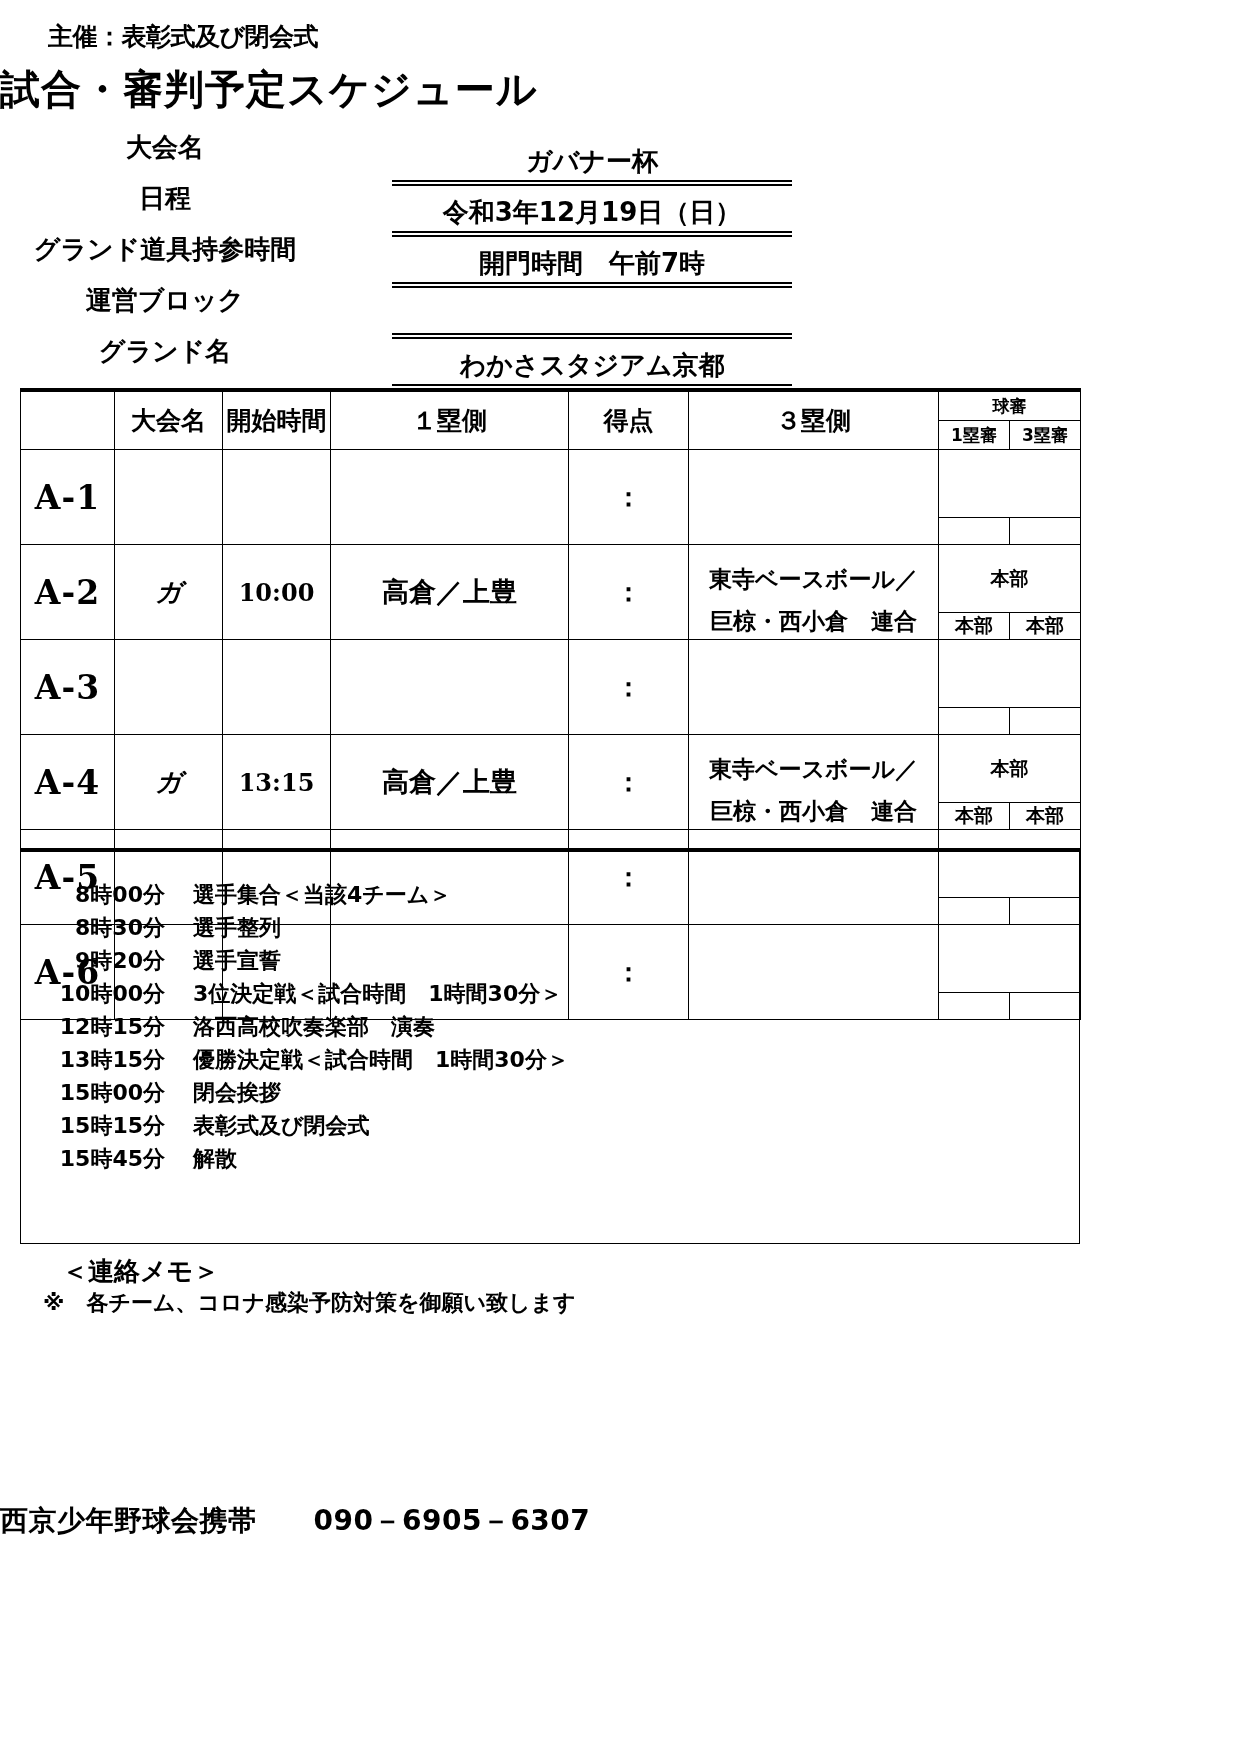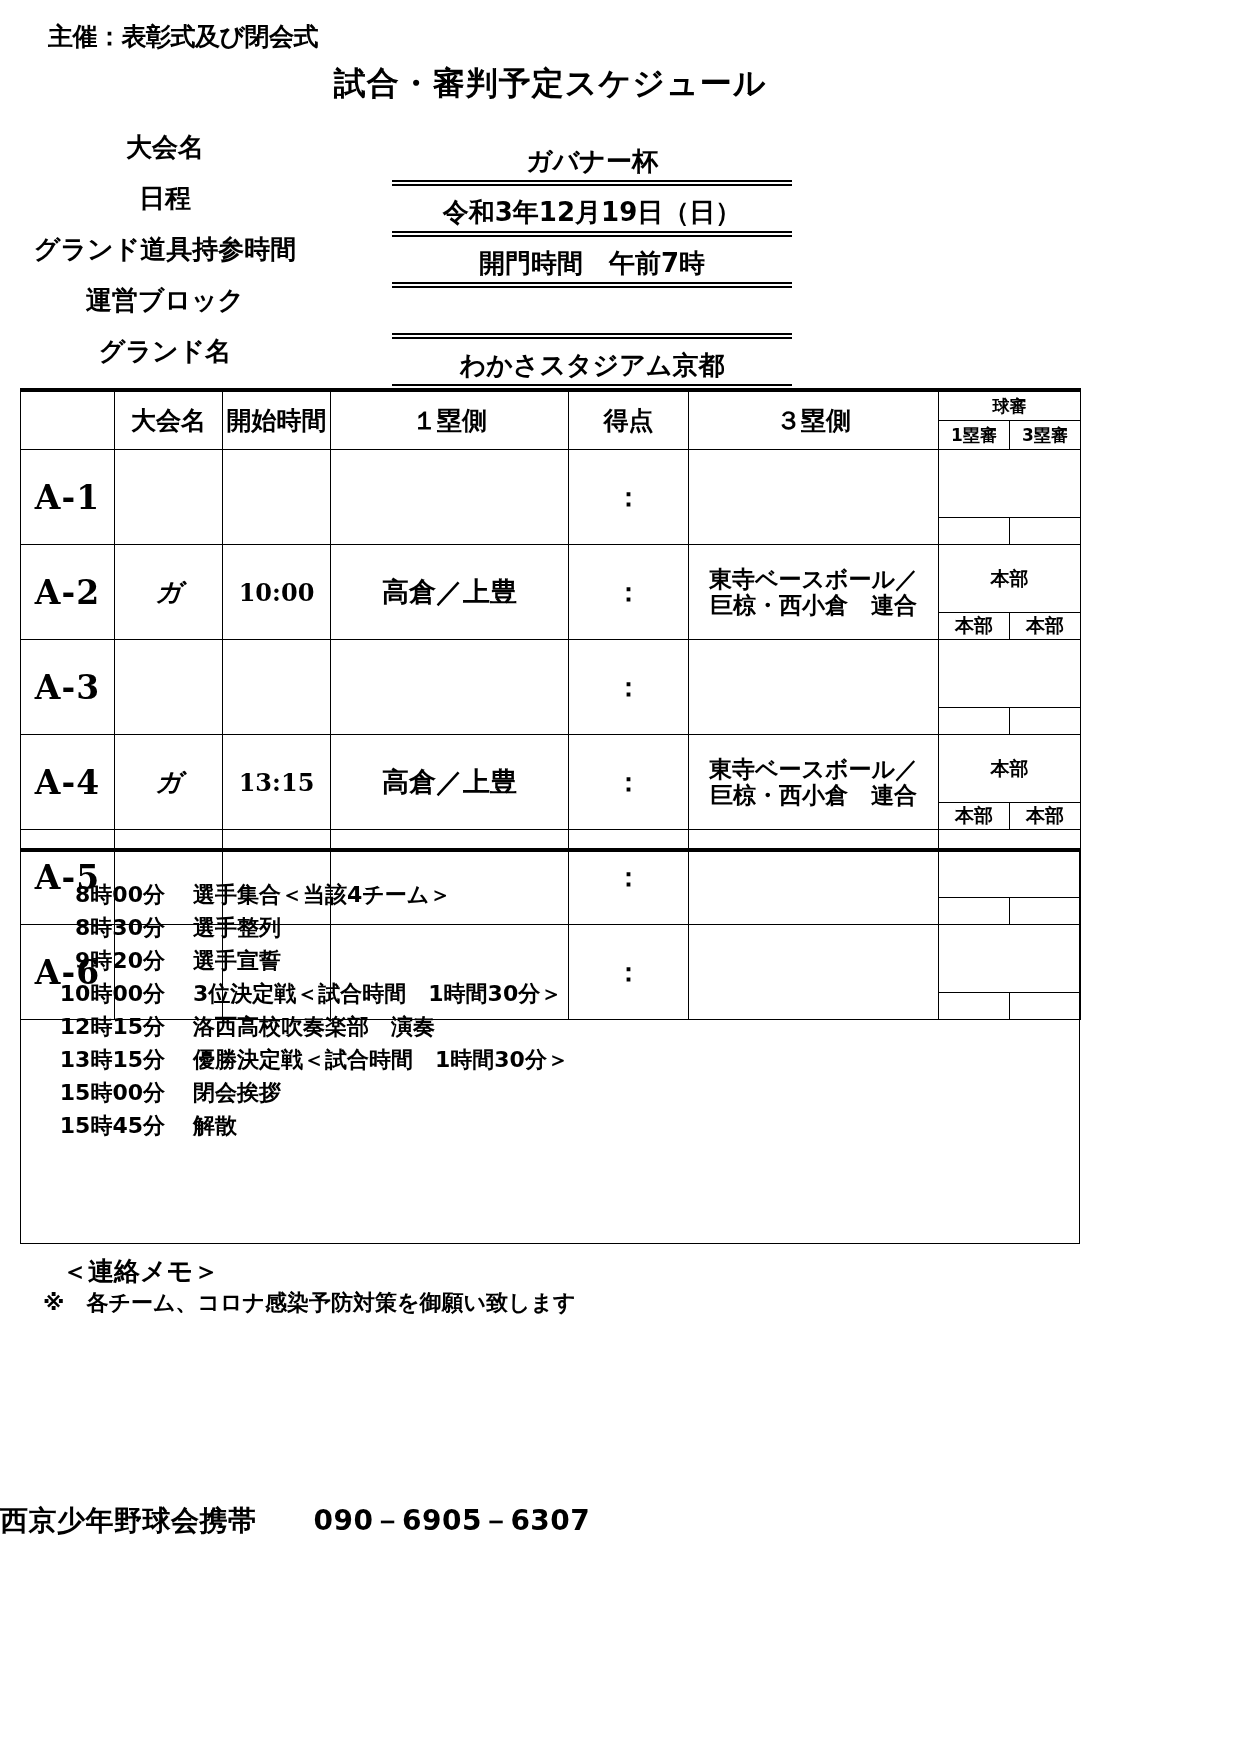--- a/index.html
+++ b/index.html
@@ -13,22 +13,21 @@
 
   
   .organizer{
     position:absolute;left:48px;top:20px;
     font-size:25px;font-weight:bold;letter-spacing:-0.5px;
   }
 
   
   .doc-title{
     position:absolute;left:0;top:62px;width:1100px;
-    text-align:center;
-    font-size:32px;font-weight:bold;letter-spacing:1px;
+    font-size:40px;font-weight:bold;letter-spacing:1px;
   }
 
   
   .fields{position:absolute;left:0;top:128px;width:1100px;}
   .field-row{
     position:relative;height:51px;
   }
   .field-label{
     position:absolute;left:0;width:330px;text-align:center;
     font-size:26px;font-weight:bold;letter-spacing:0px;
@@ -80,21 +79,21 @@
   .row-meet{font-size:26px;font-style:italic;}
   .row-time{font-size:24px;font-family:"DejaVu Serif","Liberation Serif",serif;}
   .row-team{font-size:27px;}
   .row-score{font-size:26px;}
   .row-third{font-size:23px;line-height:1.15;}
   .row-ump{font-size:19px;}
   .ump-top{height:26px;}
   .ump-bot{height:26px;}
   .game-row{height:68px;}
 
-  .third-two{display:block;}
+  .third-two{display:block;margin-top:16px;}
 
   
   .sched-box{
     position:absolute;left:20px;top:848px;
     width:1060px;height:396px;
     border:1.5px solid #000;
     border-top:4px solid #000;
     box-sizing:border-box;
   }
   .sched-list{
@@ -327,20 +326,23 @@
       <li class="sched-item">
         <span class="sched-time">12時15分</span><span class="sched-text">洛西高校吹奏楽部　演奏</span>
       </li>
       <li class="sched-item">
         <span class="sched-time">13時15分</span><span class="sched-text">優勝決定戦＜試合時間　1時間30分＞</span>
       </li>
       <li class="sched-item">
         <span class="sched-time">15時00分</span><span class="sched-text">閉会挨拶</span>
       </li>
       <li class="sched-item">
+        <span class="sched-time">15時15分</span><span class="sched-text">表彰式及び閉会式</span>
+      </li>
+      <li class="sched-item">
         <span class="sched-time">15時45分</span><span class="sched-text">解散</span>
       </li>
     </ul>
   </div>
 
   <div class="memo-title">＜連絡メモ＞</div>
   <div class="memo-note">※　各チーム、コロナ感染予防対策を御願い致します</div>
 
   <div class="footer">西京少年野球会携帯　　090－6905－6307</div>
 

